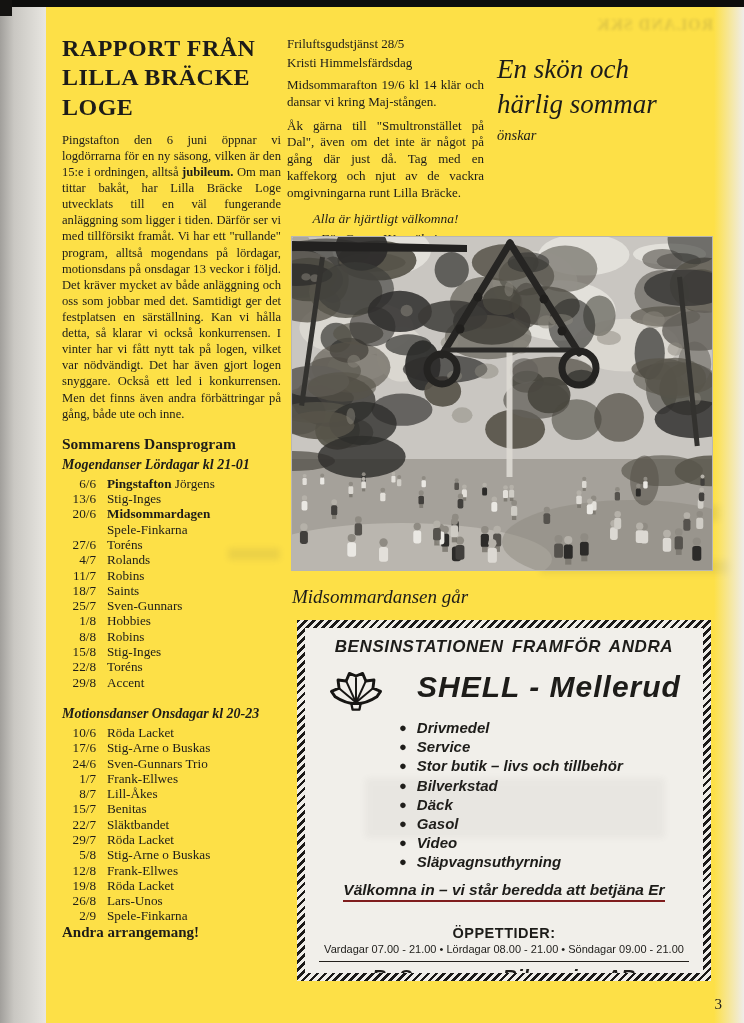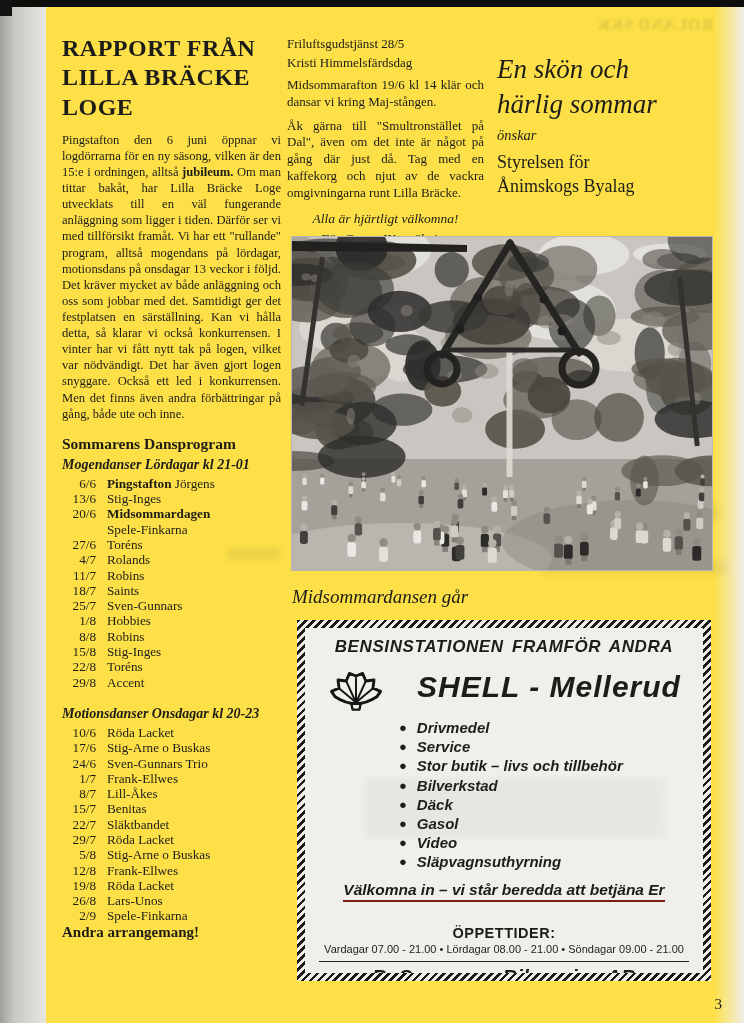--- a/index.html
+++ b/index.html
@@ -211,24 +211,20 @@
     <p>Åk gärna till "Smultronstället på Dal", även om det inte är något på gång där just då. Tag med en kaffekorg och njut av de vackra omgivningarna runt Lilla Bräcke.</p>
     <p class="closing">Alla är hjärtligt välkomna!</p>
     <p class="closing">För Grane IK:s räkning</p>
     <p class="closing">Nils Norén</p>
   </div>
 
   <div class="greeting">
     <div class="greet-big">En skön och</div>
     <div class="greet-big">härlig sommar</div>
     <div class="greet-small">önskar</div>
-    <div class="greet-org">
-      <div>Styrelsen för</div>
-      <div>Ånimskogs Byalag</div>
-    </div>
   </div>
 
   <figure class="photo">
     <svg width="420" height="333" viewBox="0 0 420 333">
       <rect x="0" y="0" width="420" height="333" fill="#c9c6c1"></rect>
       <g id="sky">
           <ellipse cx="242.99905885010958" cy="45.91177463531494" rx="42.60709595680237" ry="31.71602177619934" fill="#dbd8d2" opacity="0.9"></ellipse>
           <ellipse cx="268.5430431365967" cy="73.50435256958008" rx="55.055954933166504" ry="30.137185096740723" fill="#e4e2dd" opacity="0.9"></ellipse>
           <ellipse cx="65.35029411315918" cy="129.68477606773376" rx="29.96608543395996" ry="14.253802001476288" fill="#dbd8d2" opacity="0.9"></ellipse>
           <ellipse cx="377.53844141960144" cy="17.08409309387207" rx="36.59444969892502" ry="10.66557765007019" fill="#e4e2dd" opacity="0.9"></ellipse>

